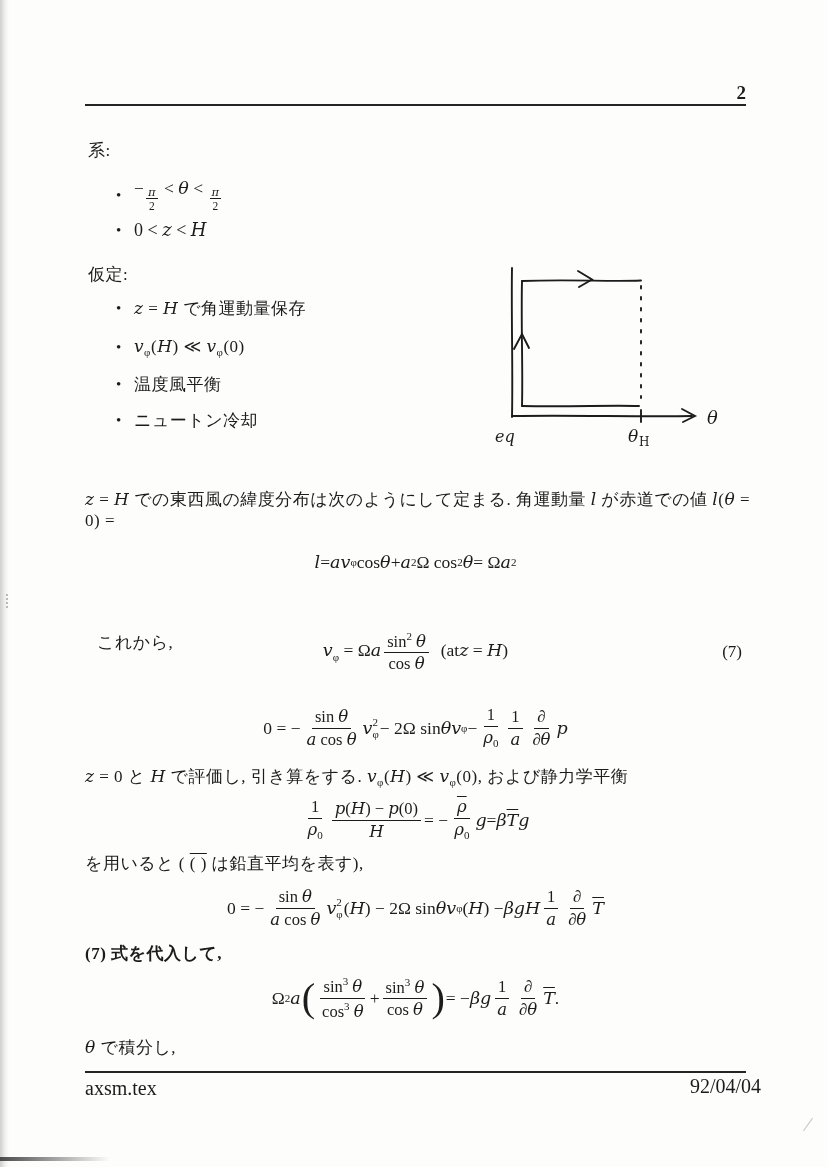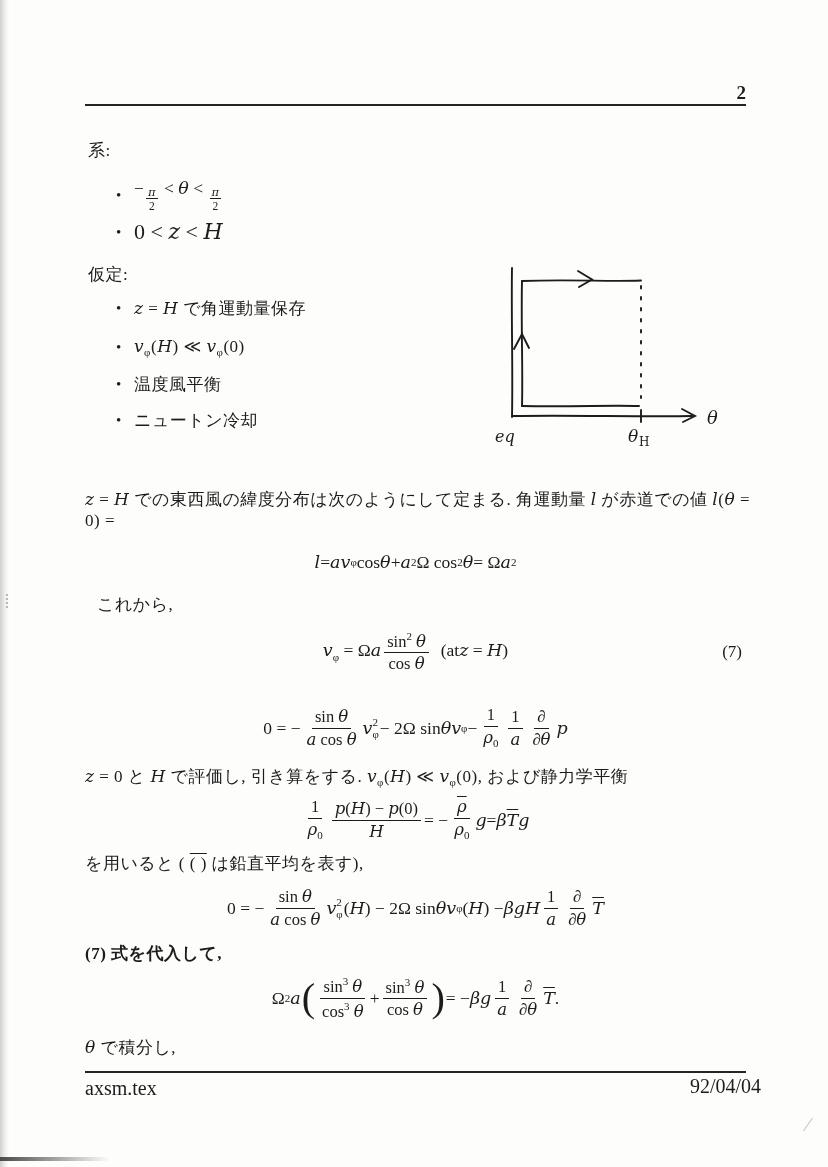--- a/index.html
+++ b/index.html
@@ -20,21 +20,21 @@
     border-left:2px dotted #b9b9b6;}
 
   .pageno{position:absolute;top:82px;left:720px;width:26px;text-align:right;
     font-weight:bold;font-size:19px;}
   .rule-top{position:absolute;left:85px;top:104px;width:661px;height:2px;background:#242424;}
   .rule-bottom{position:absolute;left:85px;top:1071px;width:661px;height:2px;background:#242424;}
 
   .jp{font-size:17px;letter-spacing:0.5px;}
   .seclabel{position:absolute;left:88px;}
   .line{position:absolute;left:85px;width:680px;}
-  .indent{left:97px;}
+  .indent{left:97px;margin-top:38px;}
 
   .bullet{position:absolute;display:flex;align-items:center;}
   .bullet .dot{width:18px;font-size:15px;}
   .bullet .txt{white-space:nowrap;}
 
   
   .m i{font-family:"DejaVu Serif","Liberation Serif",serif;font-style:italic;}
   sup,sub{font-size:11px;}
   .eqrow{position:absolute;left:85px;width:661px;display:flex;
     justify-content:center;align-items:center;font-size:17.5px;}
@@ -77,21 +77,21 @@
     <span class="txt" style="font-size:17.5px;">−<span class="frac sm">
           <span class="num"><i>π</i></span>
           <span class="den">2</span>
         </span> &lt; <i>θ</i> &lt; <span class="frac sm">
           <span class="num"><i>π</i></span>
           <span class="den">2</span>
         </span></span>
   </div>
   <div class="bullet m" style="left:116px;top:219px;">
     <span class="dot">•</span>
-    <span class="txt" style="font-size:22px;">0 &lt; <i>z</i> &lt; <i>H</i></span>
+    <span class="txt" style="font-size:18px;">0 &lt; <i>z</i> &lt; <i>H</i></span>
   </div>
 
   <div class="seclabel jp" style="top:263px;">仮定:</div>
 
   <div class="bullet m jp" style="left:116px;top:297px;">
     <span class="dot">•</span>
     <span class="txt"><i>z</i> = <i>H</i> で角運動量保存</span>
   </div>
   <div class="bullet m jp" style="left:116px;top:336px;">
     <span class="dot">•</span>

